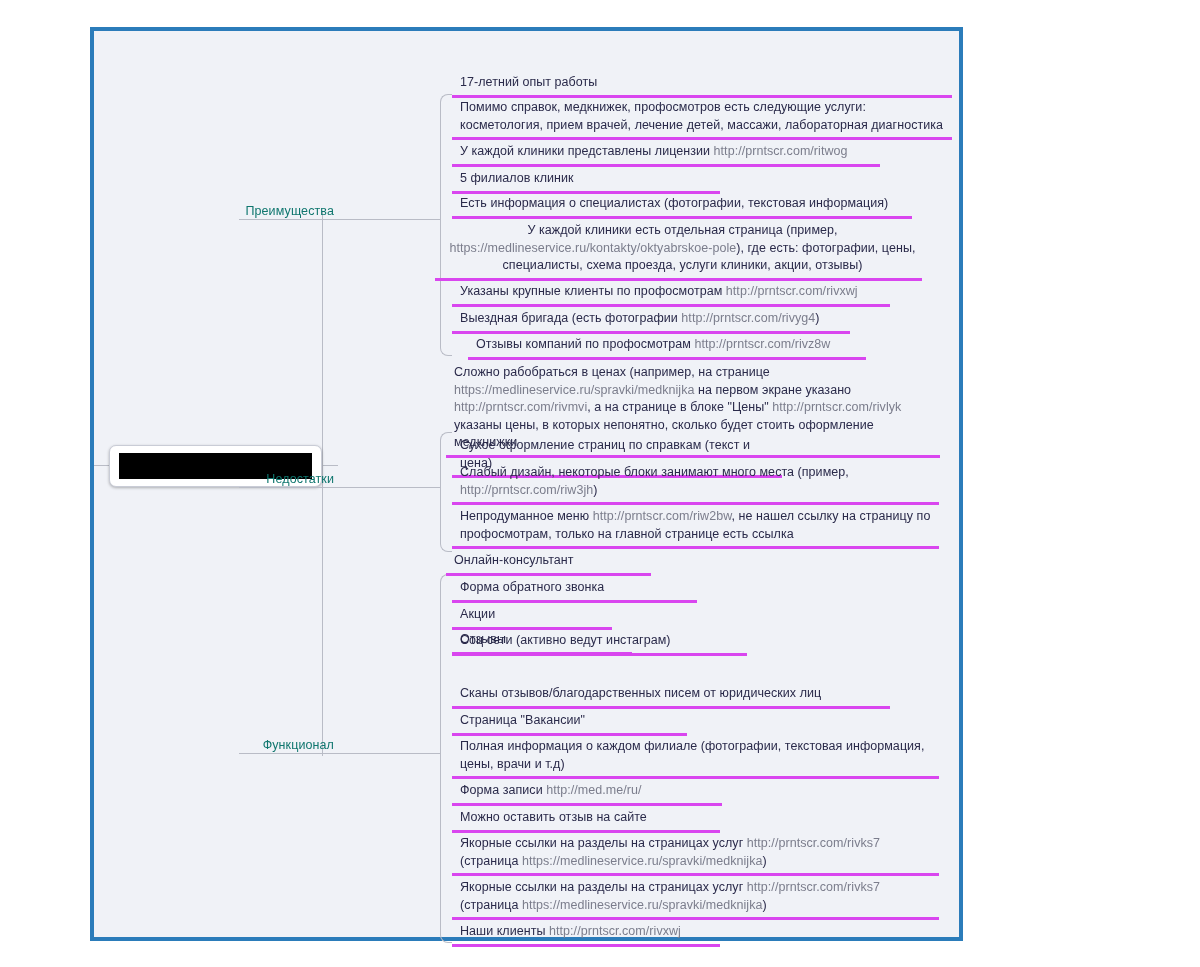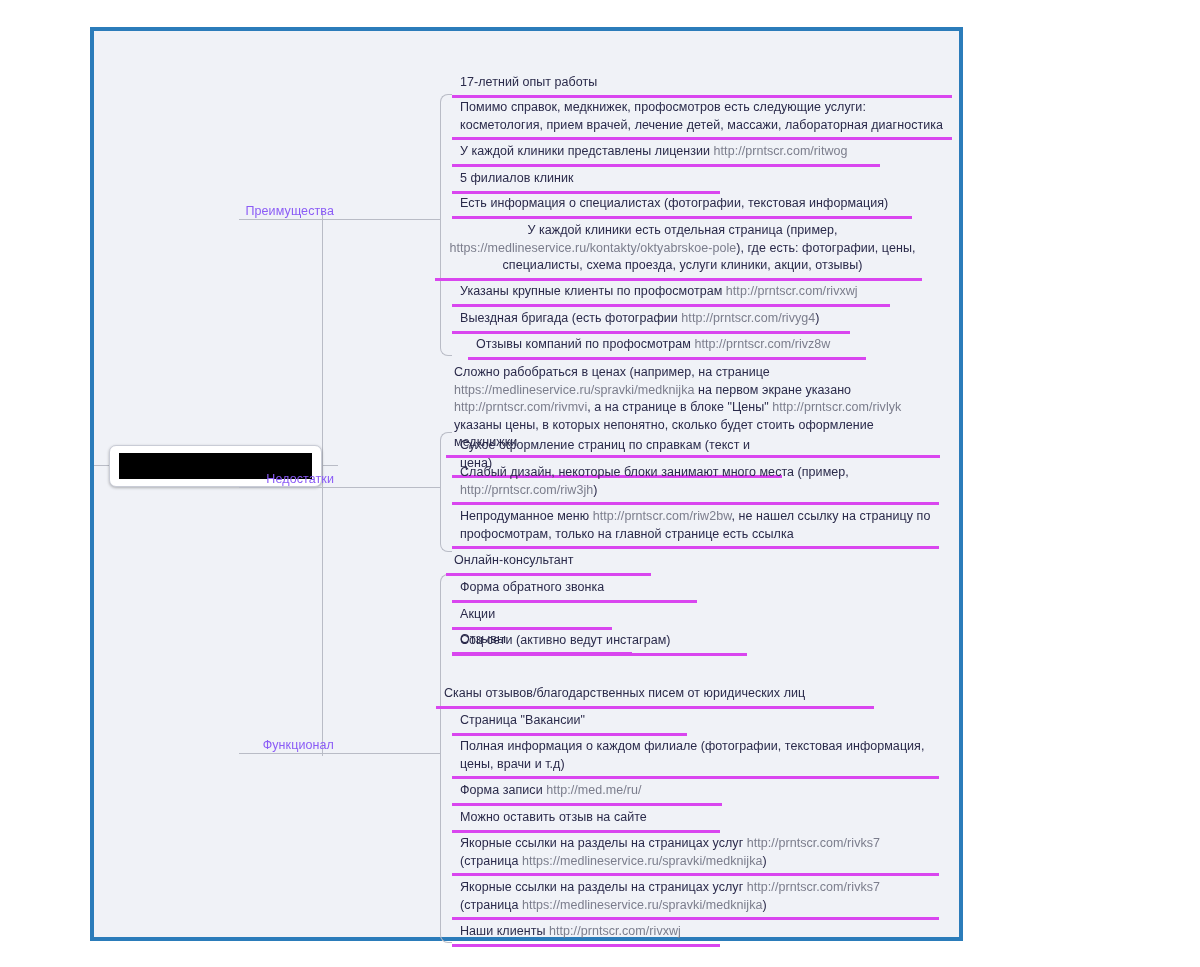--- a/index.html
+++ b/index.html
@@ -71,21 +71,21 @@
     position: absolute;
     left: 228px;
     width: 16px;
     height: 0;
     border-top: 1px solid #b9bcc6;
   }
 
   
   .branch-label {
     position: absolute;
-    color: #8b5cf6;
+    color: #0f766e;
     font-size: 12.5px;
     line-height: 16px;
     white-space: nowrap;
     text-align: right;
     letter-spacing: 0.1px;
   }
 
   
   .bracket {
     position: absolute;
@@ -195,21 +195,21 @@
       </div>
       <div class="leaf" style="top: 575px; left: 358px; width: 160px;">
         <span class="leaf-text">Акции</span>
       </div>
       <div class="leaf" style="top: 601px; left: 358px; width: 295px;">
         <span class="leaf-text">Соц сети (активно ведут инстаграм)</span>
       </div>
       <div class="leaf" style="top: 600px; left: 358px; width: 180px;">
         <span class="leaf-text">Отзывы</span>
       </div>
-      <div class="leaf" style="top: 654px; left: 342px; width: 438px;">
+      <div class="leaf" style="top: 654px; left: 358px; width: 438px;">
         <span class="leaf-text">Сканы отзывов/благодарственных писем от юридических лиц</span>
       </div>
       <div class="leaf" style="top: 681px; left: 358px; width: 235px;">
         <span class="leaf-text">Страница "Вакансии"</span>
       </div>
       <div class="leaf" style="top: 707px; left: 358px; width: 487px;">
         <span class="leaf-text">Полная информация о каждом филиале (фотографии, текстовая информация, цены, врачи и т.д)</span>
       </div>
       <div class="leaf" style="top: 751px; left: 358px; width: 270px;">
         <span class="leaf-text">Форма записи <span class="lk">http://med.me/ru/</span></span>

